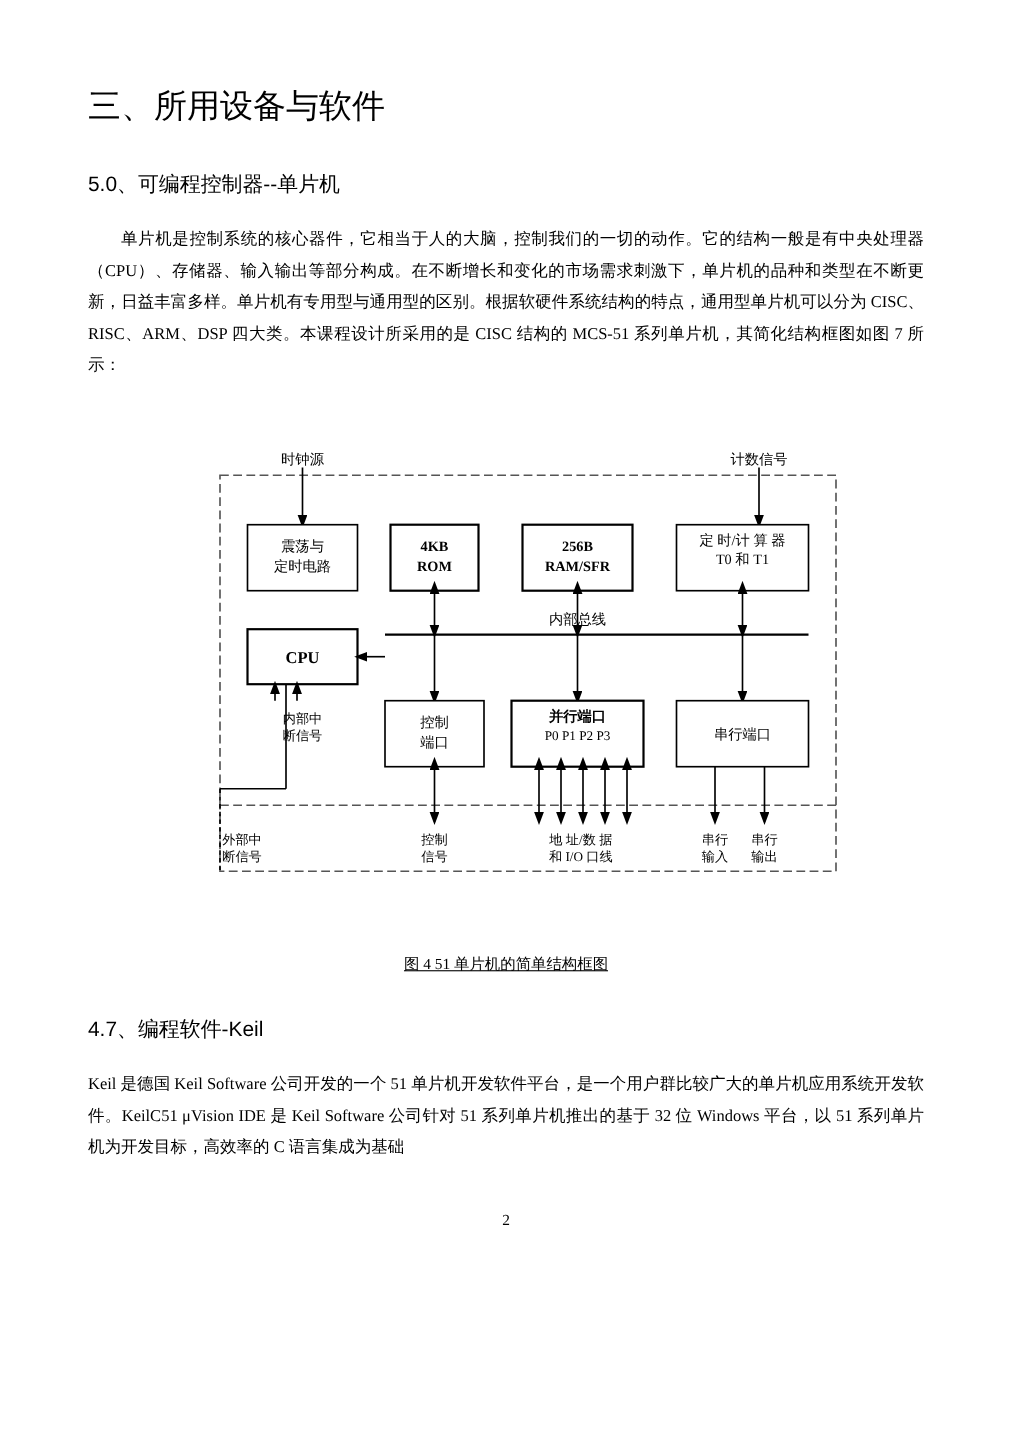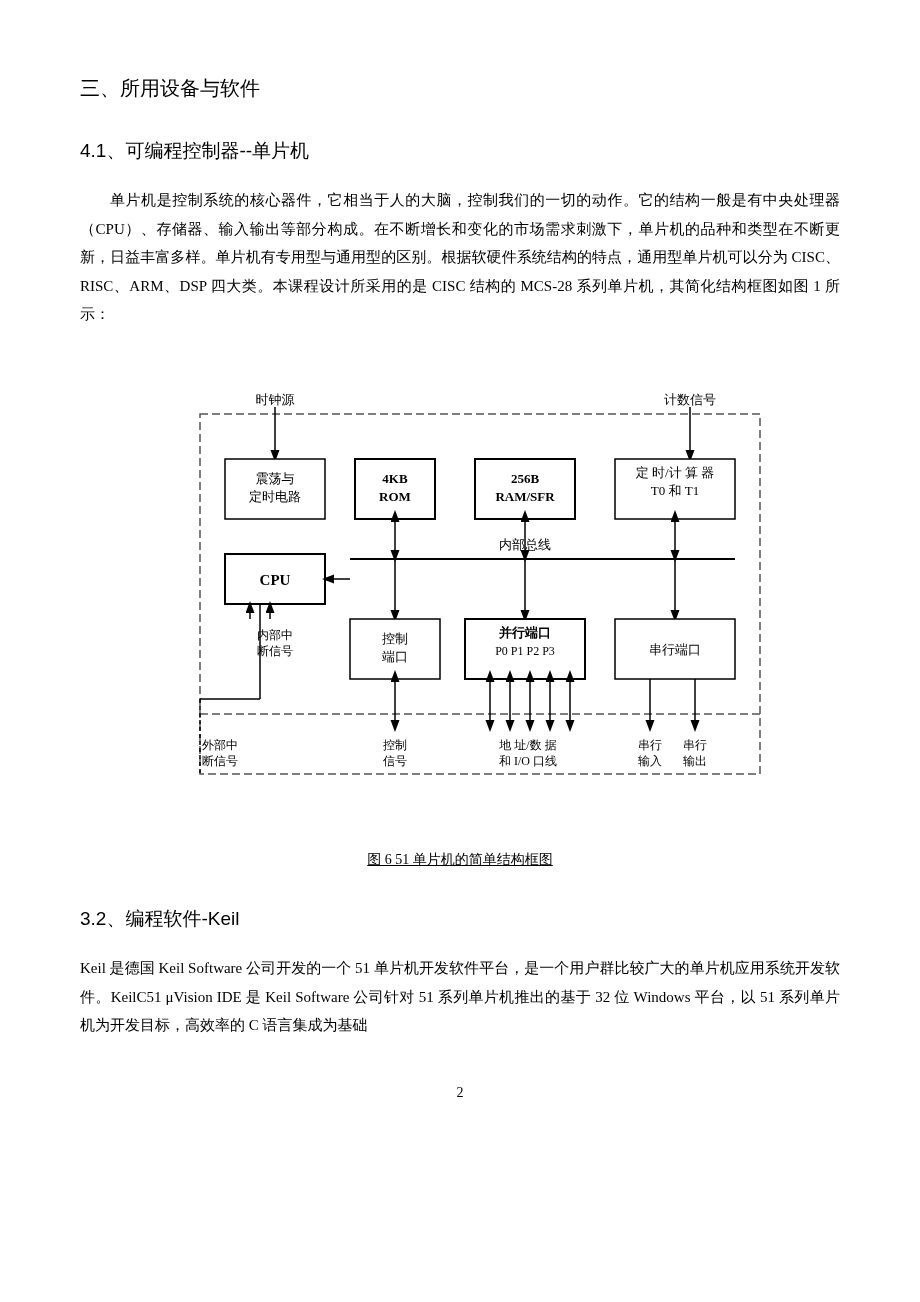--- a/index.html
+++ b/index.html
@@ -7,21 +7,21 @@
       background: #fff;
       font-family: "SimSun", "宋体", serif;
       font-size: 15px;
       color: #000;
       width: 920px;
       min-height: 1302px;
       padding: 60px 80px 60px 80px;
       line-height: 1.8;
     }
     .section-title {
-      font-size: 20px;
+      font-size: 30px;
       font-weight: normal;
       margin-bottom: 28px;
       margin-top: 10px;
       font-family: "SimHei", "黑体", sans-serif;
     }
     .subsection-title {
       font-size: 19px;
       font-weight: normal;
       margin-bottom: 18px;
       margin-top: 10px;
@@ -61,23 +61,23 @@
       margin-bottom: 24px;
       line-height: 1.9;
       text-align: justify;
     }
   </style>
 </head>
 <body>
 
 <h1 class="section-title">三、所用设备与软件</h1>
 
-<h2 class="subsection-title">4.1、可编程控制器--单片机</h2>
+<h2 class="subsection-title">5.0、可编程控制器--单片机</h2>
 
-<p class="paragraph">单片机是控制系统的核心器件，它相当于人的大脑，控制我们的一切的动作。它的结构一般是有中央处理器（CPU）、存储器、输入输出等部分构成。在不断增长和变化的市场需求刺激下，单片机的品种和类型在不断更新，日益丰富多样。单片机有专用型与通用型的区别。根据软硬件系统结构的特点，通用型单片机可以分为 CISC、RISC、ARM、DSP 四大类。本课程设计所采用的是 CISC 结构的 MCS-28 系列单片机，其简化结构框图如图 1 所示：</p>
+<p class="paragraph">单片机是控制系统的核心器件，它相当于人的大脑，控制我们的一切的动作。它的结构一般是有中央处理器（CPU）、存储器、输入输出等部分构成。在不断增长和变化的市场需求刺激下，单片机的品种和类型在不断更新，日益丰富多样。单片机有专用型与通用型的区别。根据软硬件系统结构的特点，通用型单片机可以分为 CISC、RISC、ARM、DSP 四大类。本课程设计所采用的是 CISC 结构的 MCS-51 系列单片机，其简化结构框图如图 7 所示：</p>
 
 <div class="diagram-container">
   <svg class="diagram-svg" width="680" height="480" viewBox="0 0 680 480" xmlns="http://www.w3.org/2000/svg" font-family="SimSun,宋体,serif" font-size="13">
 
     <rect x="80" y="55" width="560" height="360" fill="none" stroke="#555" stroke-width="1.5" stroke-dasharray="8,4"></rect>
 
     <text x="155" y="45" text-anchor="middle" font-size="13">时钟源</text>
 
     <line x1="155" y1="48" x2="155" y2="100" stroke="#000" stroke-width="1.5" marker-end="url(#arrow)"></line>
 
@@ -172,22 +172,22 @@
     <defs>
       <marker id="arrow" markerWidth="8" markerHeight="8" refX="6" refY="3" orient="auto">
         <path d="M0,0 L0,6 L8,3 z" fill="#000"></path>
       </marker>
       <marker id="arrowstart" markerWidth="8" markerHeight="8" refX="2" refY="3" orient="auto-start-reverse">
         <path d="M0,0 L0,6 L8,3 z" fill="#000"></path>
       </marker>
     </defs>
 
   </svg>
-  <p class="diagram-caption">图 6 51 单片机的简单结构框图</p>
+  <p class="diagram-caption">图 4 51 单片机的简单结构框图</p>
 </div>
 
 <div class="section-gap"></div>
 
-<h2 class="subsection-title">3.2、编程软件-Keil</h2>
+<h2 class="subsection-title">4.7、编程软件-Keil</h2>
 
 <p class="keil-paragraph">Keil 是德国 Keil Software 公司开发的一个 51 单片机开发软件平台，是一个用户群比较广大的单片机应用系统开发软件。KeilC51 μVision IDE 是 Keil Software 公司针对 51 系列单片机推出的基于 32 位 Windows 平台，以 51 系列单片机为开发目标，高效率的 C 语言集成为基础</p>
 
 <p class="page-number">2</p>
 
 </body></html>

